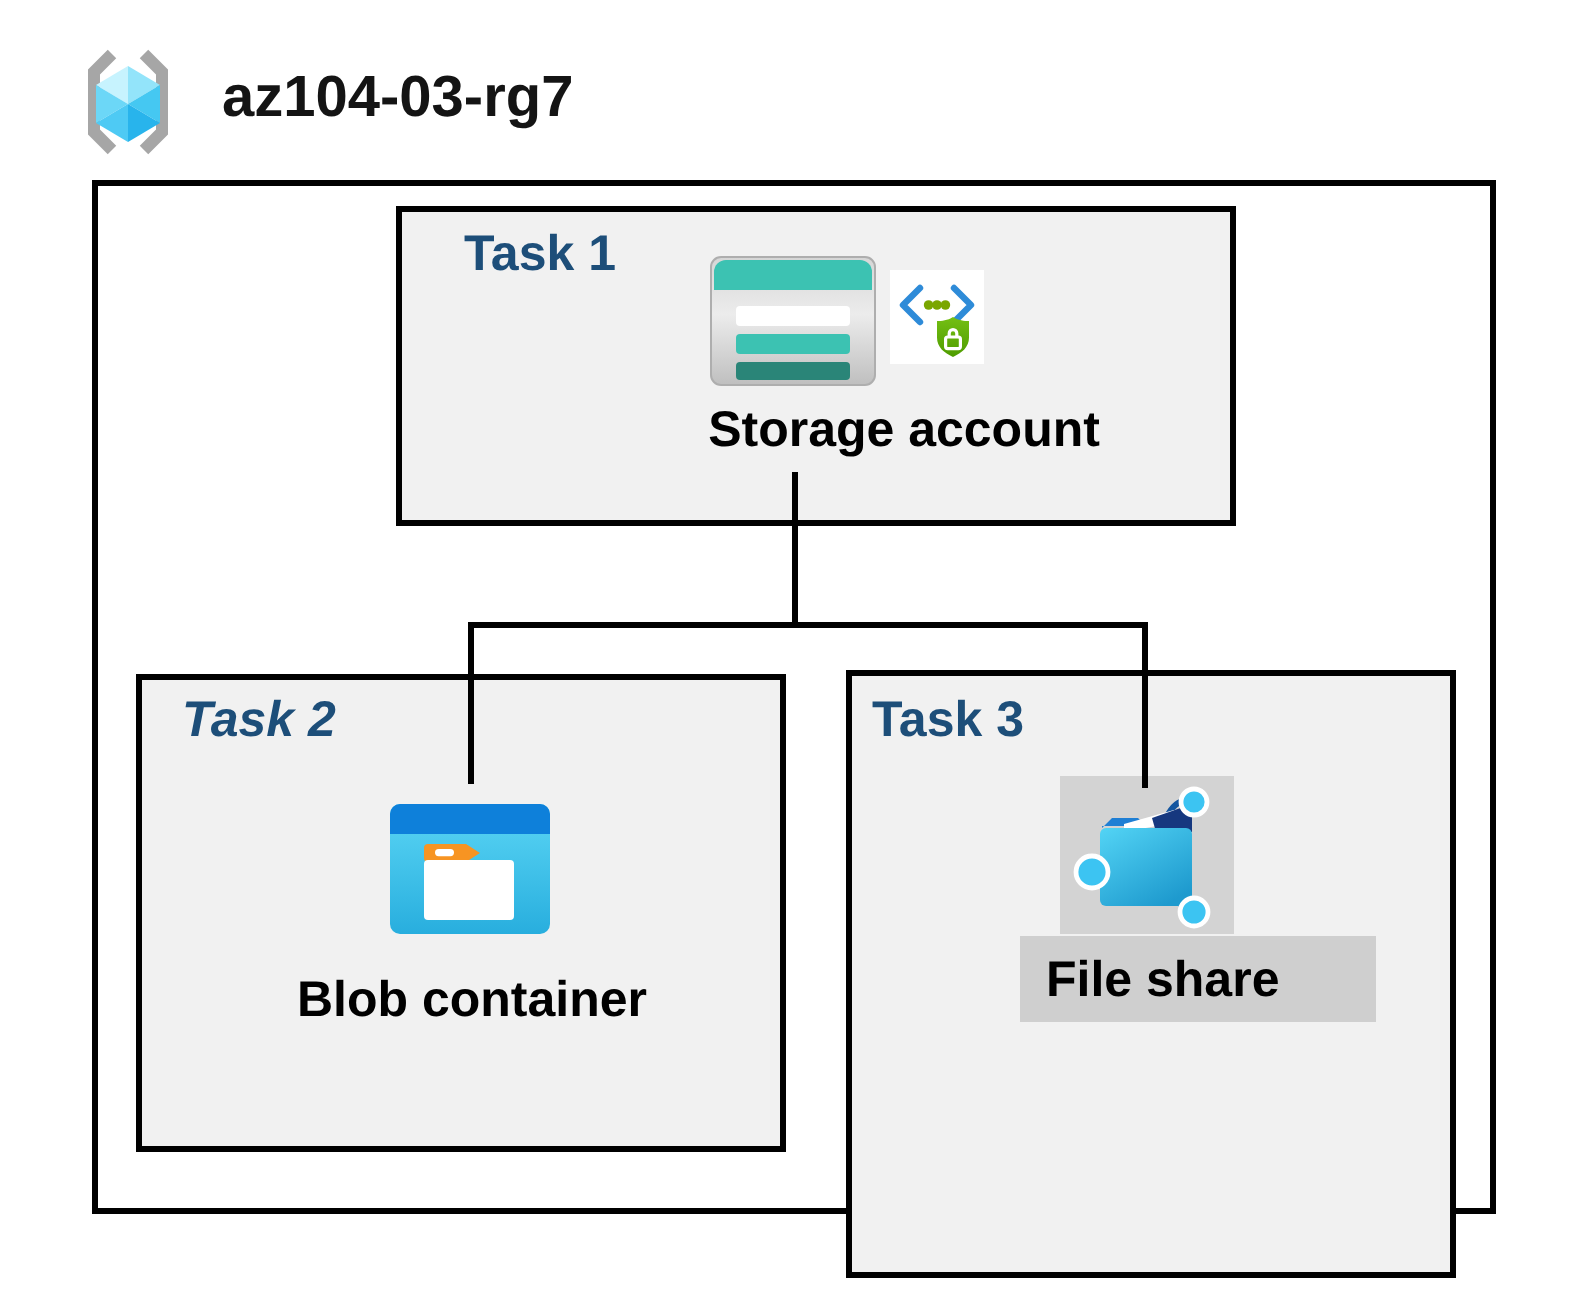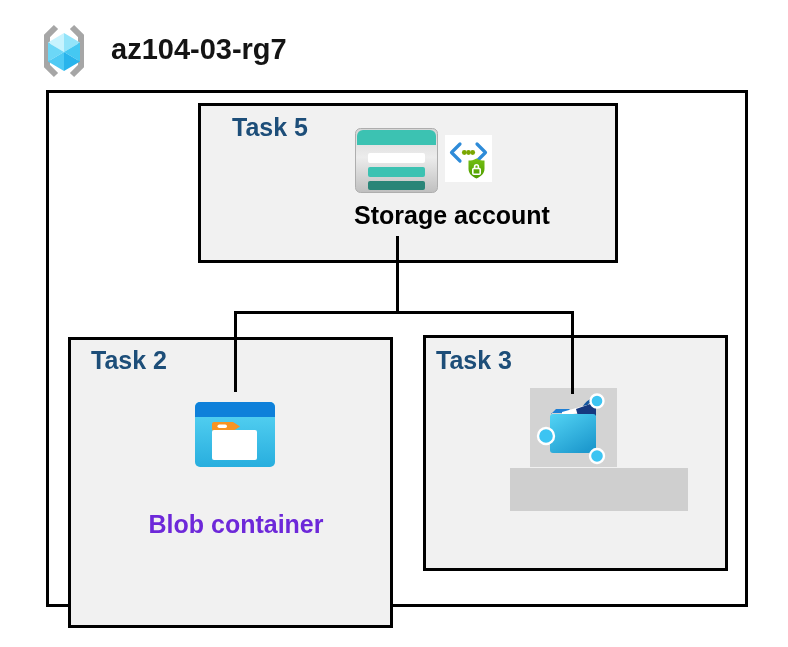--- a/index.html
+++ b/index.html
@@ -16,43 +16,43 @@
   }
   
   .outer-box{
     left:46px;top:90px;width:702px;height:517px;box-sizing:border-box;
     border:3px solid #000;background:#ffffff;z-index:1;
   }
   .task-box{
     box-sizing:border-box;border:3px solid #000;background:#f1f1f1;z-index:2;
   }
   .task1{left:198px;top:103px;width:420px;height:160px;}
-  .task2{left:68px;top:337px;width:325px;height:291px;}
-  .task3{left:423px;top:335px;width:305px;height:236px;}
+  .task2{left:68px;top:337px;width:325px;height:239px;font-style:italic;}
+  .task3{left:423px;top:335px;width:305px;height:304px;}
   .task-label{
     position:absolute;font-size:25px;font-weight:700;color:#1d4e79;white-space:nowrap;
   }
   .task1 .task-label{left:31px;top:7px;}
   .task2 .task-label{left:20px;top:6px;}
   .task3 .task-label{left:10px;top:8px;}
   
   .conn{background:#000;z-index:4;}
   .conn-v1{left:396px;top:236px;width:3px;height:78px;}
   .conn-h {left:234px;top:311px;width:340px;height:3px;}
   .conn-v2{left:234px;top:311px;width:3px;height:81px;}
   .conn-v3{left:571px;top:311px;width:3px;height:83px;}
   
   .z5{z-index:5;}
   .storage-icon{left:355px;top:128px;width:83px;height:65px;}
   .secure-icon{left:445px;top:135px;width:47px;height:47px;}
   .storage-label{left:198px;top:201px;width:508px;text-align:center;
     font-size:25px;font-weight:700;color:#000;}
   .blob-icon{left:195px;top:402px;width:80px;height:65px;}
-  .blob-label{left:76px;top:510px;width:320px;text-align:center;
-    font-size:25px;font-weight:700;color:#6d28d9;}
+  .blob-label{left:76px;top:486px;width:320px;text-align:center;
+    font-size:25px;font-weight:700;color:#000000;}
   .fs-square{left:530px;top:388px;width:87px;height:79px;background:#d3d3d3;z-index:3;}
   .fs-icon{left:536px;top:390px;width:76px;height:76px;}
   .fs-band{left:510px;top:468px;width:178px;height:43px;background:#cfcfcf;z-index:3;}
   .fs-label{left:523px;top:468px;height:43px;line-height:44px;
     font-size:25px;font-weight:700;color:#000;z-index:5;white-space:nowrap;}
 </style>
 </head>
 <body>
 
 <div class="canvas">
@@ -65,21 +65,21 @@
     <polygon points="15,22.5 31,32 15,41.5" fill="#6cd7f7"></polygon>
     <polygon points="47,22.5 31,32 47,41.5" fill="#45c8f2"></polygon>
     <polygon points="15,41.5 31,32 31,51" fill="#4ecaf4"></polygon>
     <polygon points="47,41.5 31,32 31,51" fill="#28b4ec"></polygon>
   </svg>
   <div class="abs rg-title">az104-03-rg7</div>
 
   <div class="abs outer-box"></div>
 
   <div class="abs task-box task1">
-    <div class="task-label">Task 5</div>
+    <div class="task-label">Task 1</div>
   </div>
 
   <div class="abs task-box task2">
     <div class="task-label">Task 2</div>
   </div>
 
   <div class="abs task-box task3">
     <div class="task-label">Task 3</div>
   </div>
 
@@ -160,14 +160,15 @@
 
     <polygon points="40,19 60,12 60,26 42,26" fill="#16387f"></polygon>
 
     <rect x="14" y="24" width="46" height="39" rx="3" fill="url(#fsGrad)"></rect>
 
     <circle cx="61" cy="11" r="6.5" fill="#3cc4f2" stroke="#ffffff" stroke-width="2.4"></circle>
     <circle cx="10" cy="46" r="8" fill="#3cc4f2" stroke="#ffffff" stroke-width="2.4"></circle>
     <circle cx="61" cy="66" r="7" fill="#3cc4f2" stroke="#ffffff" stroke-width="2.4"></circle>
   </svg>
 
+  <div class="abs fs-label">File share</div>
 
 </div>
 
 </body></html>

